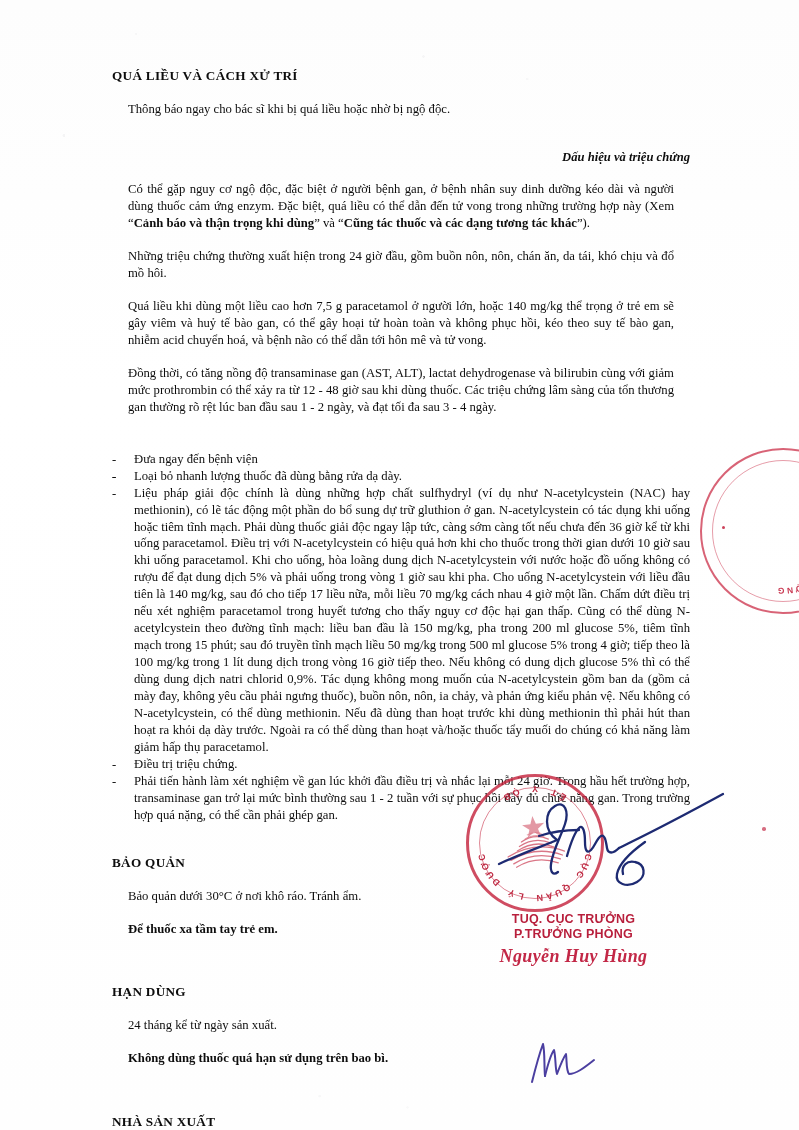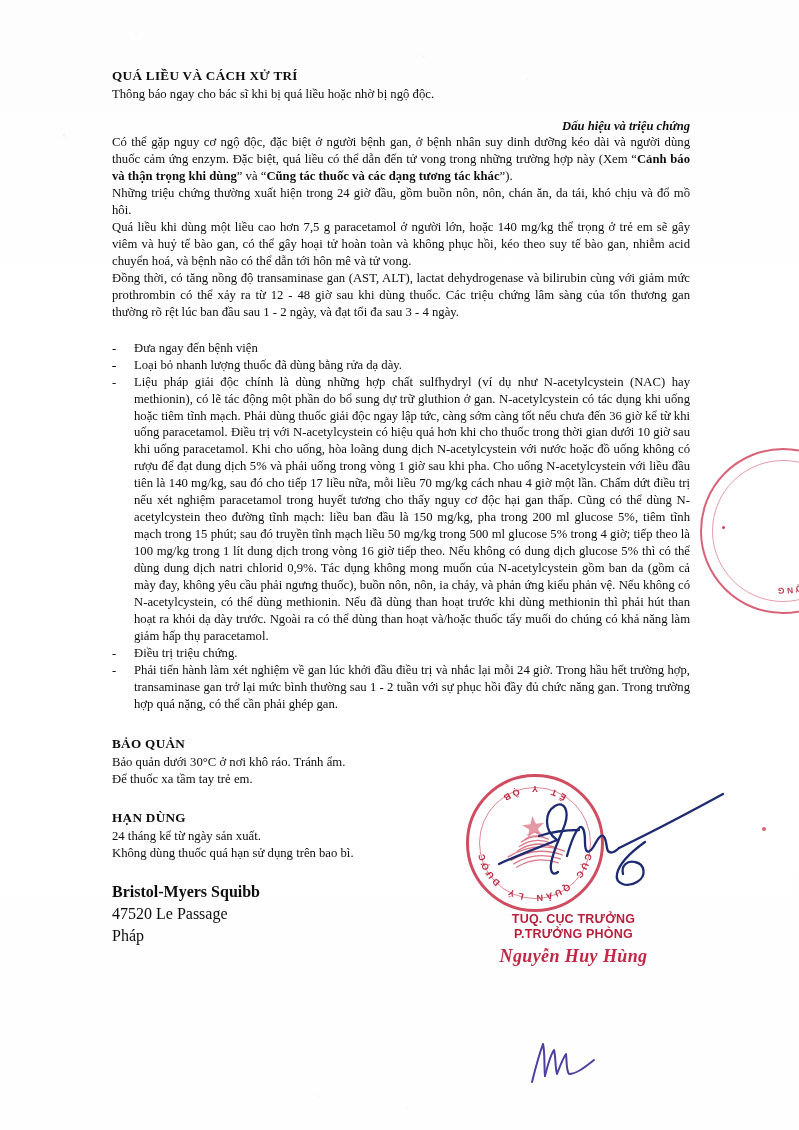--- a/index.html
+++ b/index.html
@@ -41,41 +41,41 @@
     font-size: 13.2px;
     font-weight: bold;
     letter-spacing: 0.3px;
     margin: 0 0 1px 0;
     line-height: 1.28;
   }
   h2.section-title {
     font-size: 13.2px;
     font-weight: bold;
     letter-spacing: 0.3px;
-    margin: 4px 0 1px 0;
+    margin: 12px 0 1px 0;
     line-height: 1.28;
   }
   h3.sub-title {
     font-size: 12.6px;
     font-weight: bold;
     font-style: italic;
     margin: 0 0 0 0;
     line-height: 1.3;
     text-align: right;
   }
   p.body {
     font-size: 12.7px;
     line-height: 1.335;
-    margin: 0;
+    margin: 16px;
     text-align: justify;
     text-justify: inter-word;
     hyphens: none;
   }
   p.body.nojust { text-align: left; }
-  p.body.bold { font-weight: normal; }
+  p.body.bold { font-weight: bold; }
   .gap-md { height: 15px; }
   .gap-lg { height: 19px; }
   ul.measures {
     list-style: none;
     margin: 0;
     padding: 0;
   }
   ul.measures > li {
     position: relative;
     padding-left: 22px;
@@ -310,20 +310,21 @@
     <p class="body nojust bold">Để thuốc xa tầm tay trẻ em.</p>
 
     <div class="gap-lg"></div>
 
     <h2 class="section-title">HẠN DÙNG</h2>
     <p class="body nojust">24 tháng kể từ ngày sản xuất.</p>
     <p class="body nojust bold">Không dùng thuốc quá hạn sử dụng trên bao bì.</p>
 
     <div class="gap-lg"></div>
 
+    <h2 class="section-title">NHÀ SẢN XUẤT</h2>
     <div class="mfr-block">
       <div class="b">Bristol-Myers Squibb</div>
       <div>47520 Le Passage</div>
       <div>Pháp</div>
     </div>
 
   </div>
 
   <div class="seal-edge">
     <div class="ring-outer"></div>

